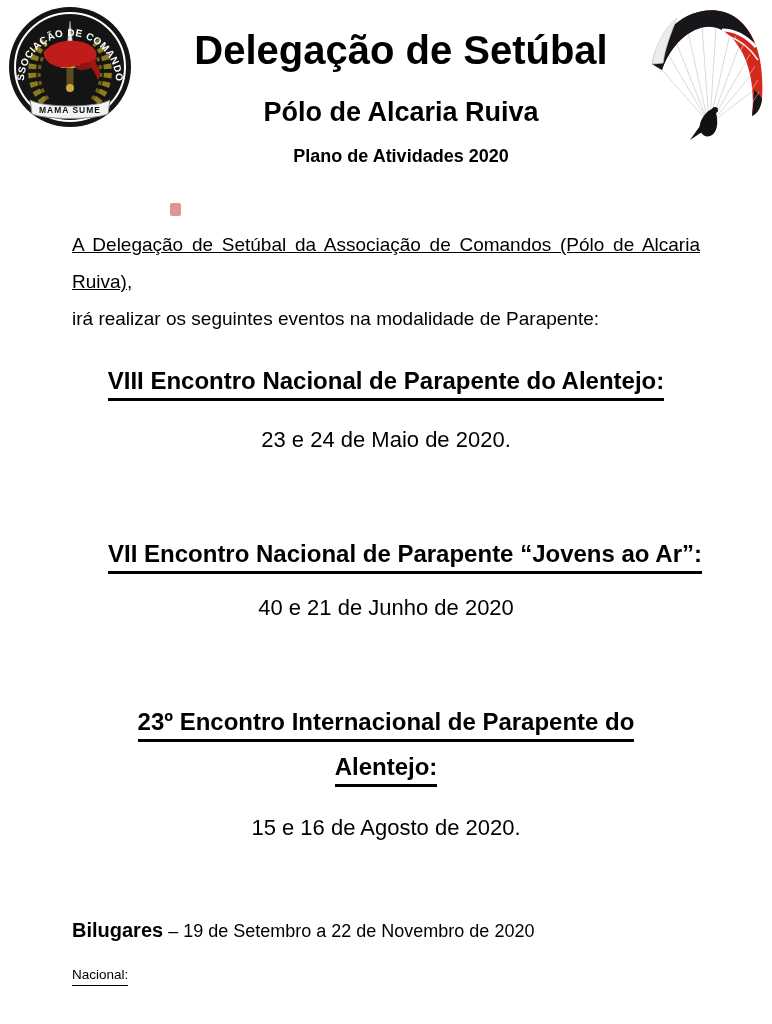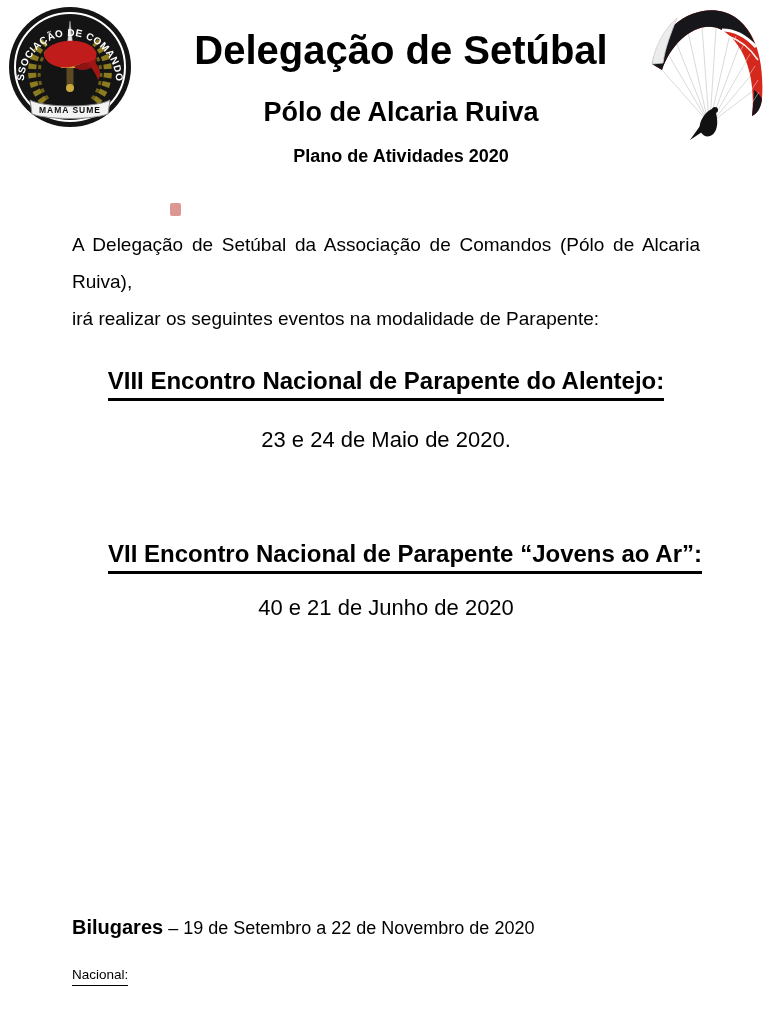--- a/index.html
+++ b/index.html
@@ -19,38 +19,38 @@
                   font-size:27px; font-weight:bold; line-height:34px; }
   .plan-title   { top:144px; left:30px; right:0; text-align:center;
                   font-size:18px; font-weight:bold; line-height:24px; }
 
   .red-mark     { top:203px; left:170px; width:11px; height:13px;
                   background:rgba(201,96,88,0.65); border-radius:2px; }
 
   
   .intro        { top:226px; left:72px; width:628px;
                   font-size:19px; line-height:37px; }
-  .intro .j     { text-align:justify; text-align-last:justify; }
+  .intro .j     { text-align:justify; text-align-last:justify;text-decoration:underline; }
 
   
   .event-heading { left:0; right:0; text-align:center;
                    font-size:24px; font-weight:bold; line-height:30px; }
   .event-heading .hl { display:inline-block; border-bottom:3px solid #000;
                        padding-bottom:2px; }
   .event-heading .hline { margin-bottom:10px; }
   .event-heading .hline:last-child { margin-bottom:16px; }
   .event-date   { left:0; right:0; text-align:center;
                   font-size:22px; line-height:26px; }
 
   .eh1 { top:366px; }  .ed1 { top:427px; }
   .eh2 { top:539px;padding-left:38px; }  .ed2 { top:595px; }
   .eh3 { top:707px; }  .ed3 { top:815px; }
 
   
-  .bilugares    { top:917px; left:72px; right:40px; font-size:18px; line-height:20px; }
+  .bilugares    { top:917px; left:72px; right:40px; font-size:18px; line-height:27px; }
   .bilugares b  { font-size:20px; }
   .contacts     { top:966px; left:72px; font-size:13.5px; line-height:18px; }
   .contacts .u  { display:inline-block; border-bottom:1.5px solid #000; padding-bottom:1px; }
   .contact-line { top:998px; left:72px; font-size:14px; line-height:18px; }
 
   svg { display:block; }
 </style>
 </head>
 <body>
 
@@ -143,20 +143,25 @@
   <div class="abs event-heading eh1">
     <div class="hline"><span class="hl">VIII Encontro Nacional de Parapente do Alentejo:</span></div>
   </div>
   <div class="abs event-date ed1">23 e 24 de Maio de 2020.</div>
 
   <div class="abs event-heading eh2">
     <div class="hline"><span class="hl">VII Encontro Nacional de Parapente “Jovens ao Ar”:</span></div>
   </div>
   <div class="abs event-date ed2">40 e 21 de Junho de 2020</div>
 
+  <div class="abs event-heading eh3">
+    <div class="hline"><span class="hl">23º Encontro Internacional de Parapente do</span></div>
+    <div class="hline"><span class="hl">Alentejo:</span></div>
+  </div>
+  <div class="abs event-date ed3">15 e 16 de Agosto de 2020.</div>
 
   <div class="abs bilugares">
     <b>Bilugares</b>
     <span>– 19 de Setembro a 22 de Novembro de 2020</span>
   </div>
   <div class="abs contacts">
     <span class="u">Nacional:</span>
   </div>
 
 </div>

